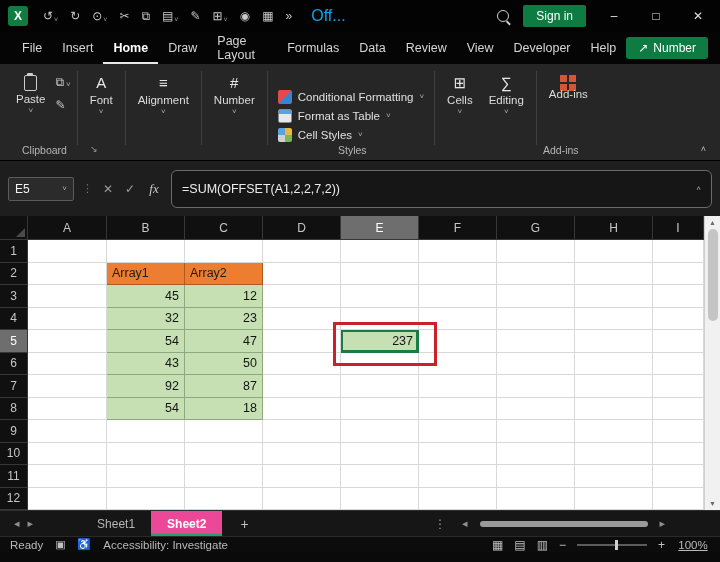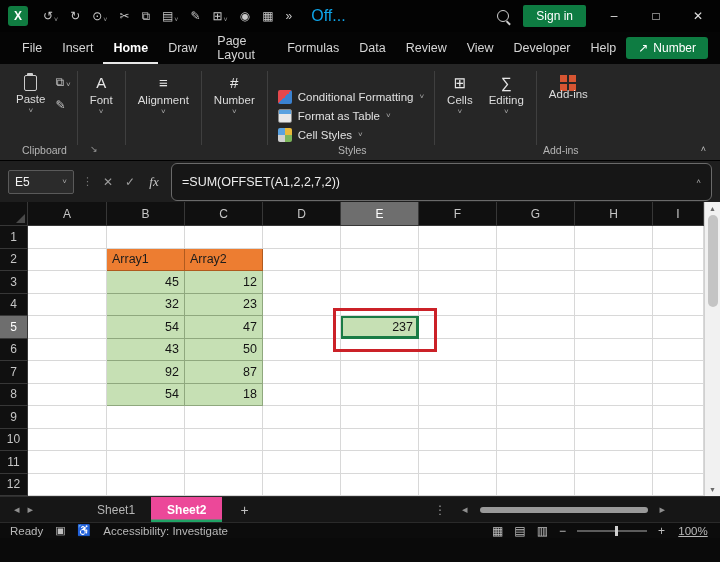--- a/index.html
+++ b/index.html
@@ -49,21 +49,21 @@
   .si-cs { background:conic-gradient(#e8b93a 0 25%, #7cb65a 0 50%, #d0d0d0 0 75%, #5aa2e0 0 100%); }
   .addins-sq { width:7px; height:7px; background:#D65532; box-shadow:9px 0 #D65532, 0 9px #D65532, 9px 9px #D65532;
     margin:2px 10px 4px 1px; }
   .group-labels { position:absolute; left:0; right:0; bottom:2px; height:14px; font-size:10.5px; color:#b5b5b5; }
   .gl { position:absolute; }
   .gl-clipboard { left:22px; } .gl-styles { left:338px; } .gl-addins { left:543px; }
   .launcher { position:absolute; left:90px; font-size:9px; color:#9a9a9a; }
   .collapse { position:absolute; right:14px; font-size:9px; color:#bababa; }
 
   
-  .formulabar { height:42px; background:#1e1e1e; display:flex; align-items:center; padding:0 8px; gap:8px; border-top:1px solid #000; }
+  .formulabar { height:56px; background:#1e1e1e; display:flex; align-items:center; padding:0 8px; gap:8px; border-top:1px solid #000; }
   .namebox { width:66px; height:24px; background:#2b2b2b; border:1px solid #5a5a5a; border-radius:2px;
     display:flex; align-items:center; justify-content:space-between; padding:0 6px; color:#f2f2f2; font-size:12px; }
   .fb-dots { color:#7a7a7a; font-size:11px; }
   .fb-icon { color:#9c9c9c; font-size:12px; width:14px; text-align:center; }
   .fb-fx { font-family:"Liberation Serif", serif; font-style:italic; font-size:13px; color:#c8c8c8; width:18px; }
   .formula-input { flex:1; height:38px; background:#161616; border:1px solid #6a6a6a; border-radius:6px;
     display:flex; align-items:center; justify-content:space-between; padding:0 10px; color:#ececec; font-size:12.5px; }
 
   
   .gridwrap { position:relative; height:294px; background:#fff; }

